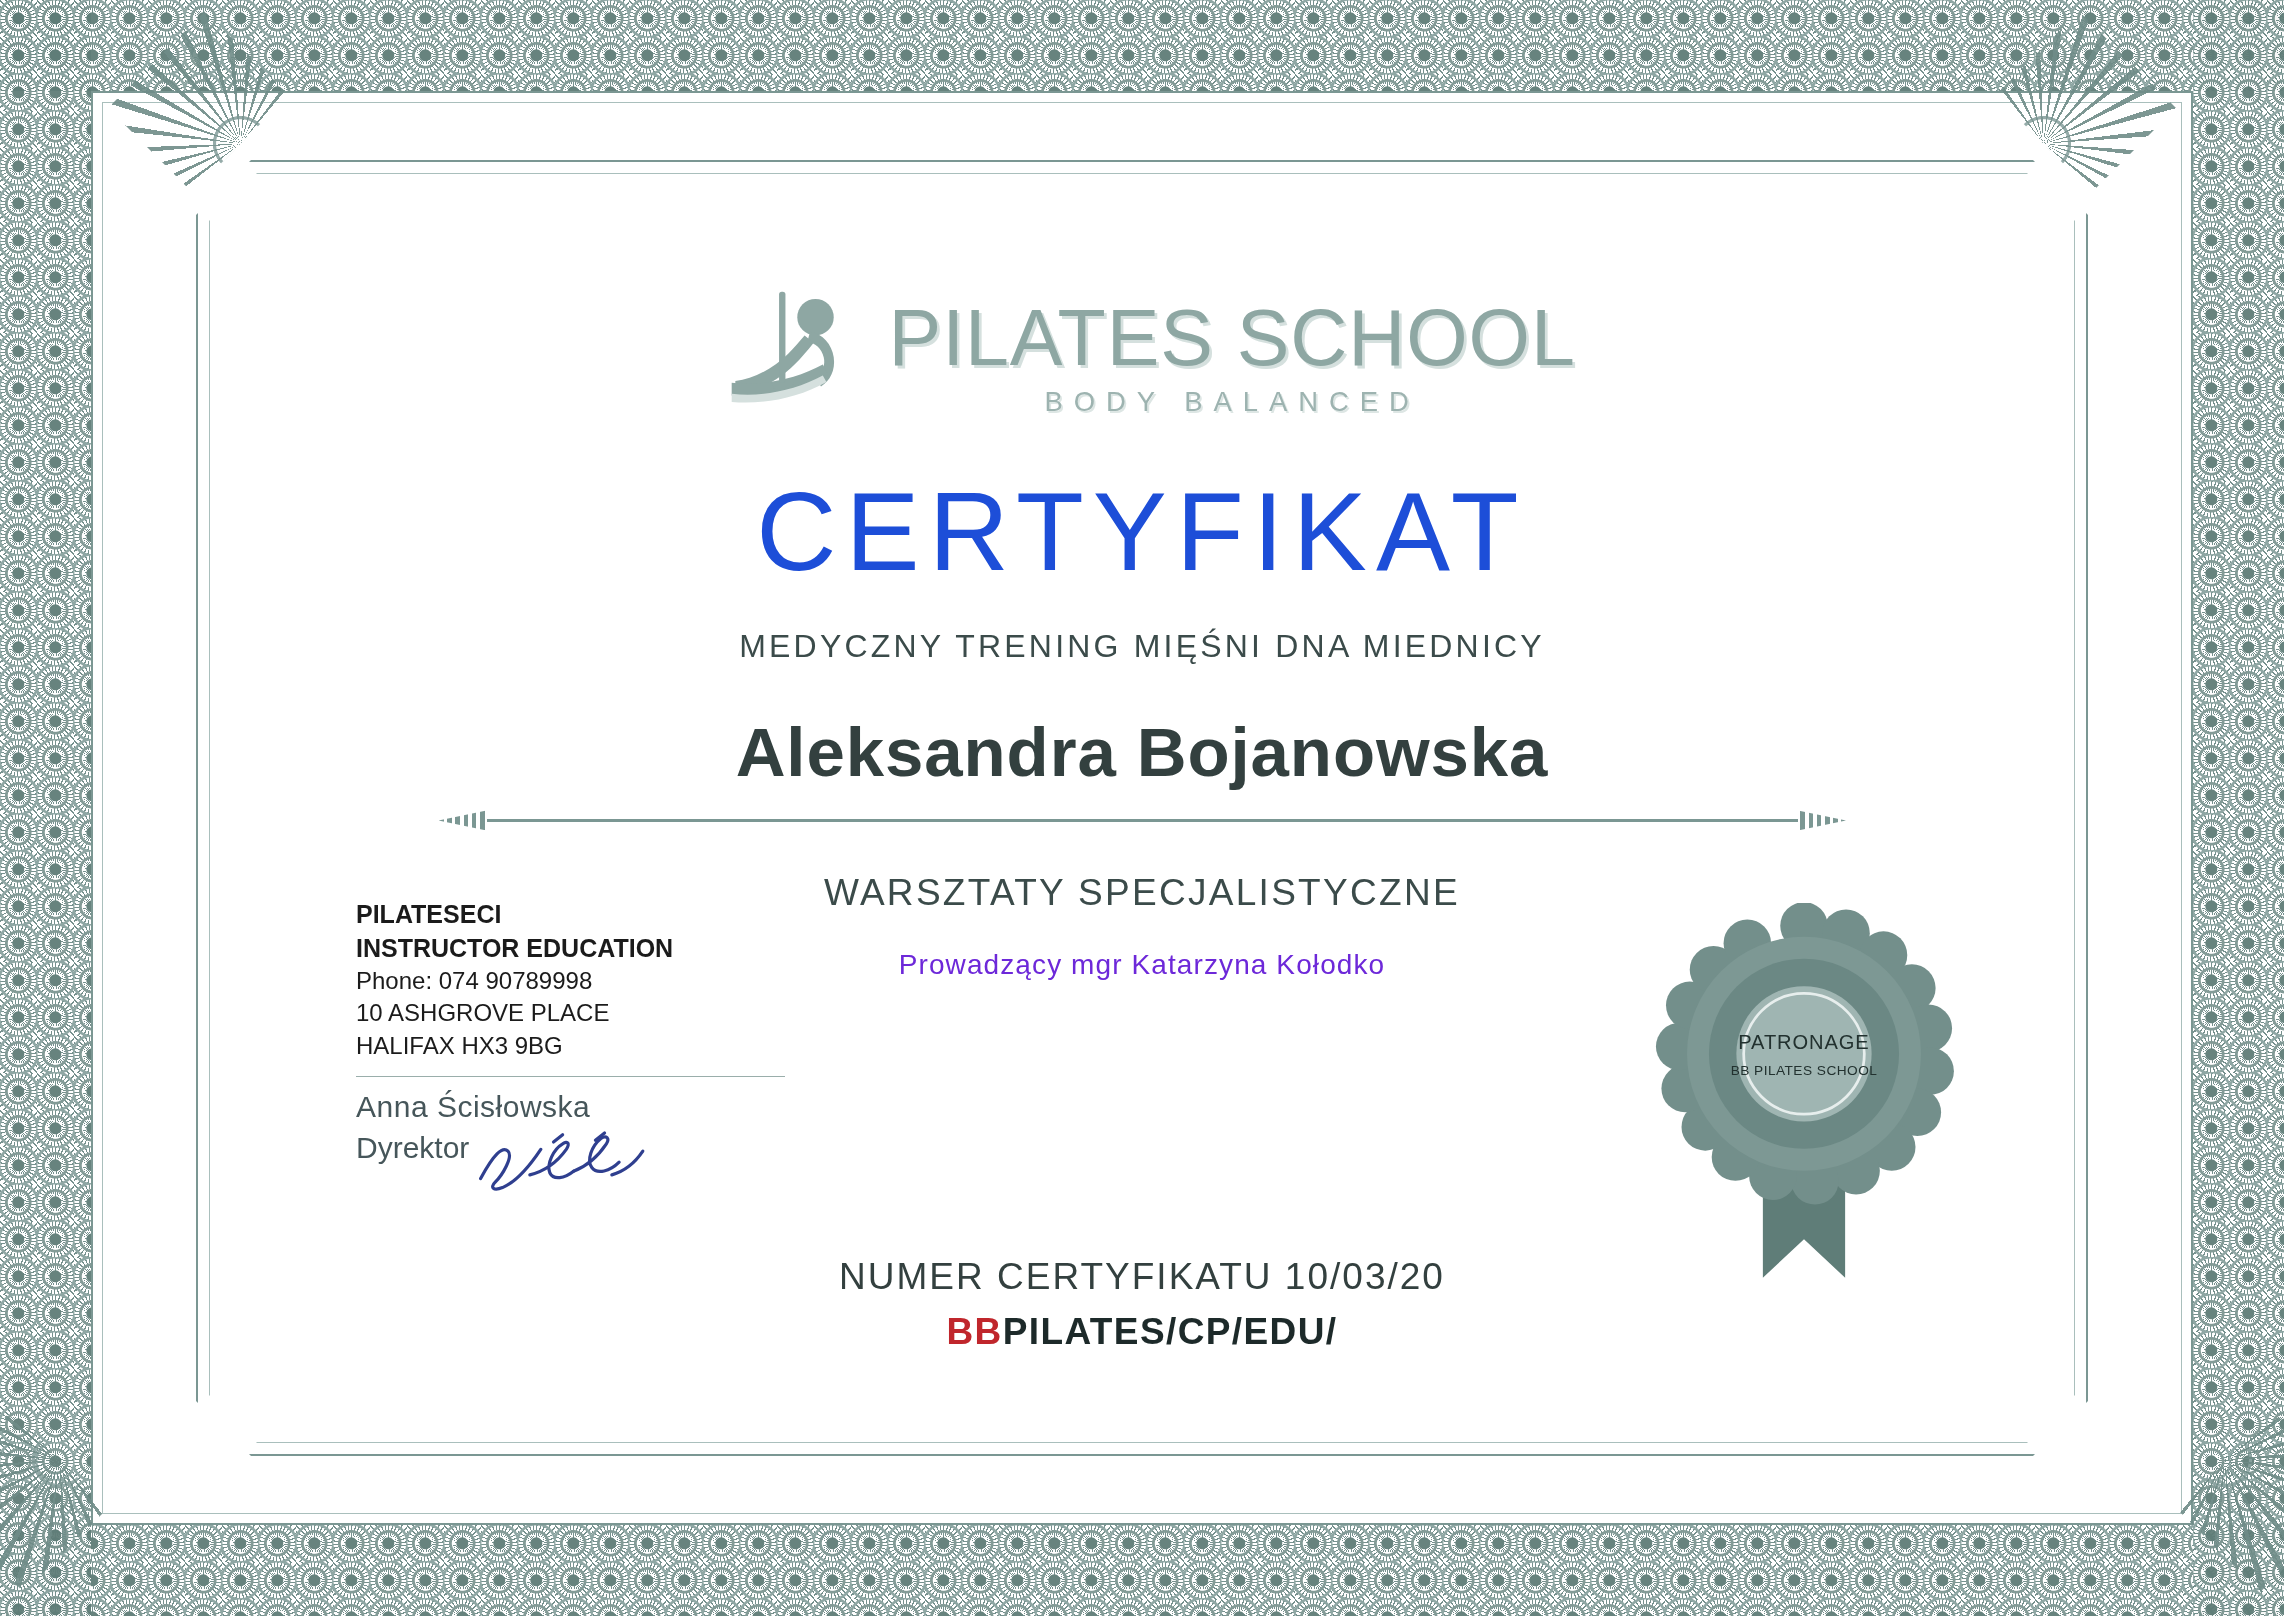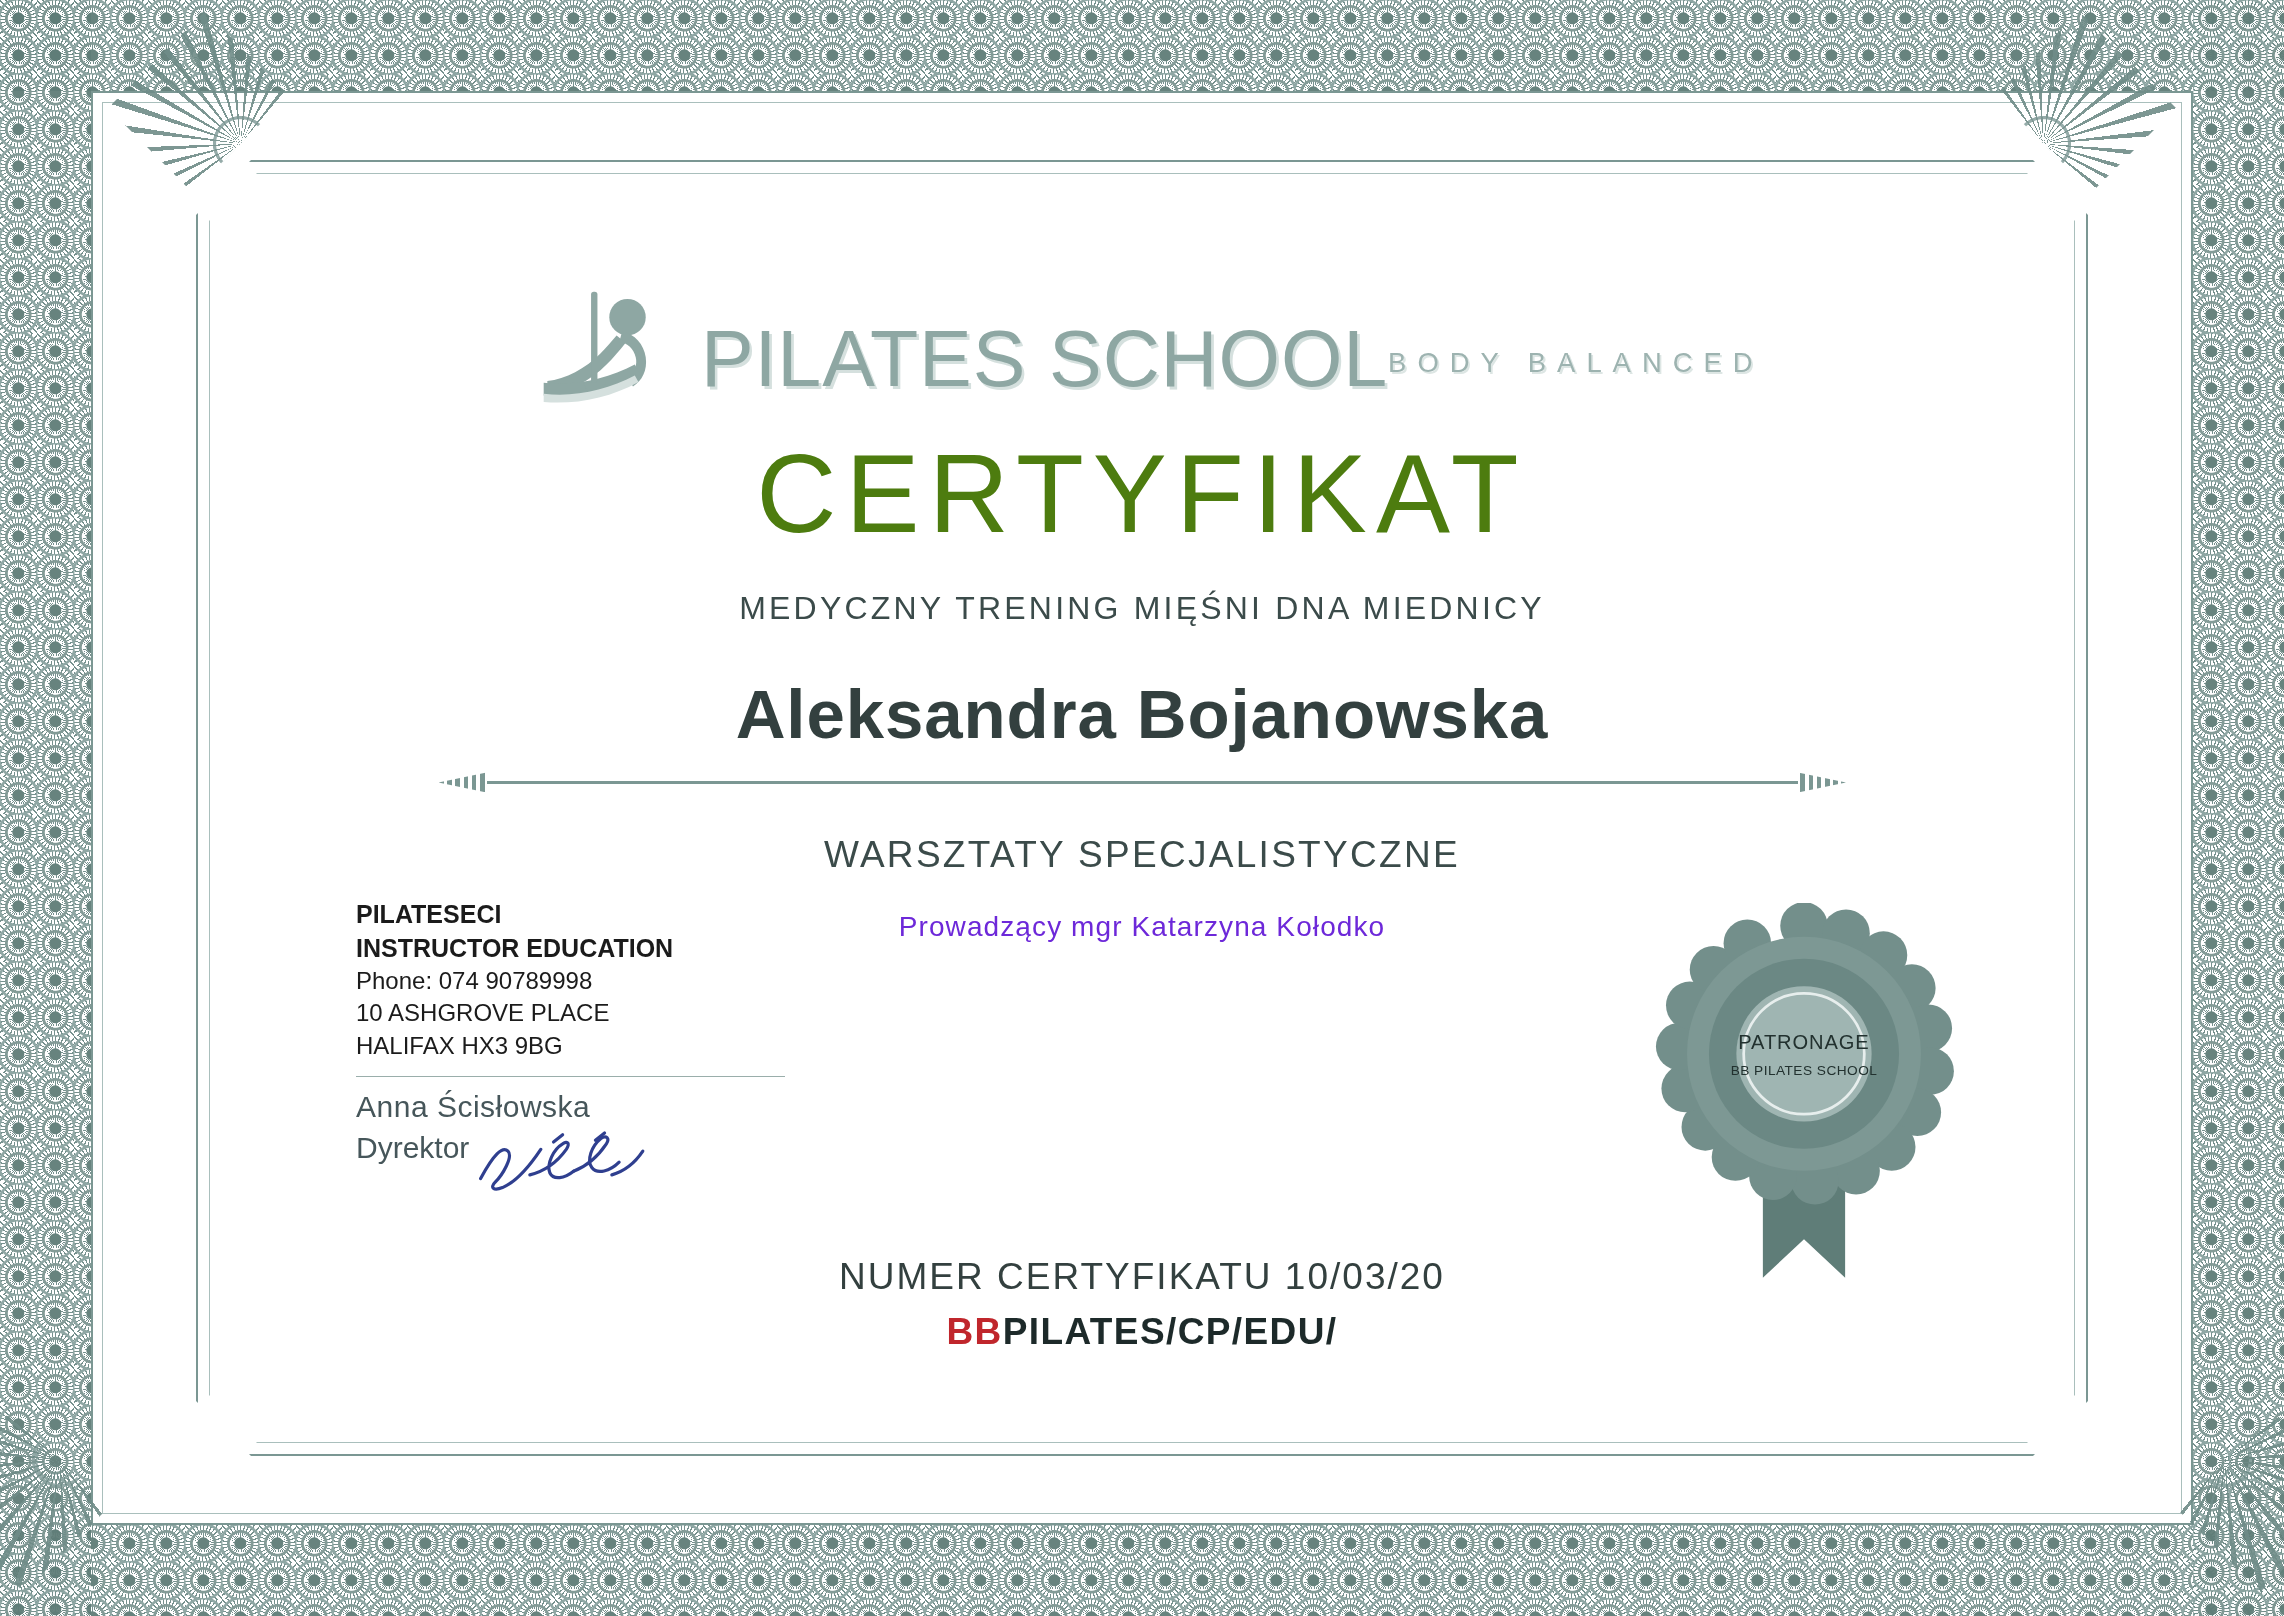--- a/index.html
+++ b/index.html
@@ -115,21 +115,21 @@
     height: 169px;
   }
   .logo-mark {
     width: 164px;
     height: 160px;
     position: relative;
     flex: none;
   }
   .logo-text-block {
     display: flex;
-    flex-direction: row;
+    flex-direction: column;
     align-items: center;
     justify-content: center;
     padding-top: 7.3px;
   }
   .logo-title {
     font-family: "Liberation Sans", sans-serif;
     font-size: 79px;
     letter-spacing: 0.9px;
     color: #8ea7a3;
     font-weight: 400;
@@ -139,23 +139,24 @@
   .logo-sub {
     font-family: "Liberation Sans", sans-serif;
     font-size: 27.4px;
     letter-spacing: 11px;
     color: #9db3b0;
     margin-top: 9.1px;
     text-shadow: 1.8px 1.8px 0 #dde6e4;
   }
 
   .cert-title {
+    margin-top: 38px;
     font-size: 111px;
     letter-spacing: 9.1px;
-    color: #4d7c0f;
+    color: #1d4ed8;
     font-weight: 400;
     line-height: 1;
   }
 
   .cert-subtitle {
     margin-top: 40px;
     font-size: 32px;
     letter-spacing: 3.2px;
     color: #3b4b4a;
     font-weight: 400;

